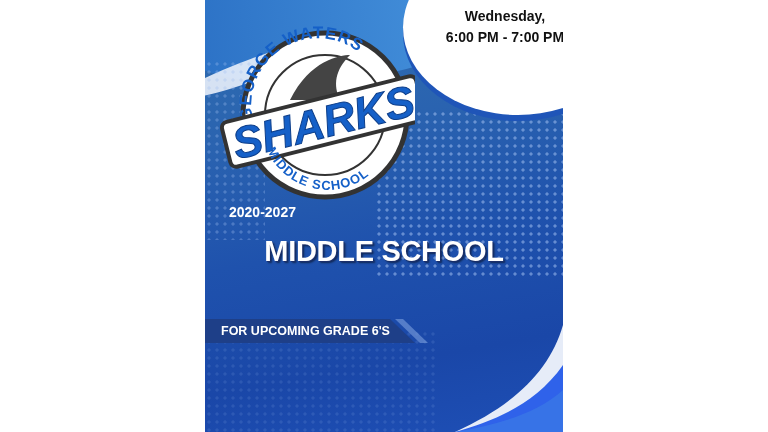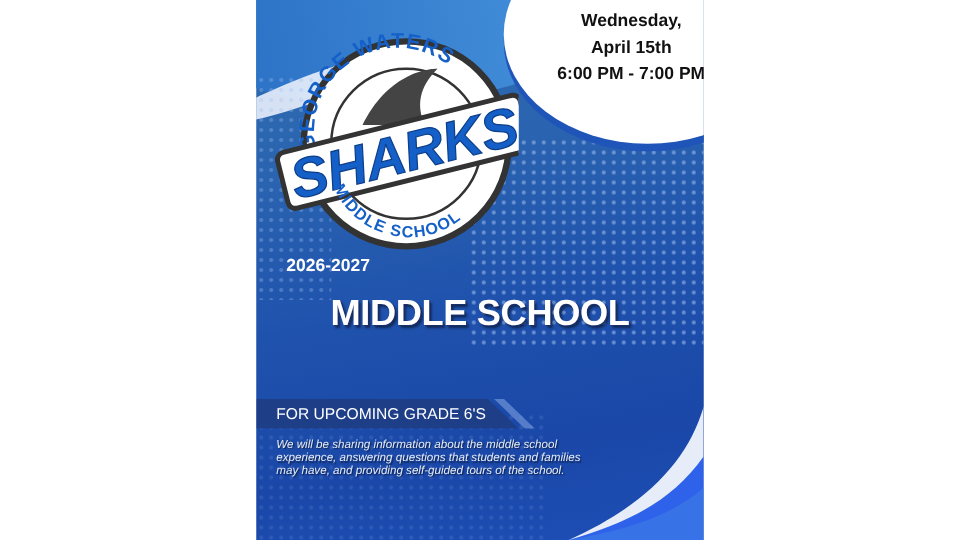--- a/index.html
+++ b/index.html
@@ -14,39 +14,38 @@
     box-shadow: 0 6px 0 #1f55b8; }
   .date-text { position:absolute; left:220px; top:6px; width:160px; text-align:center; color:#111; font-weight:bold; font-size:14px; line-height:21px; }
   .logo { position:absolute; left:10px; top:20px; width:200px; height:180px; }
   .year { position:absolute; left:24px; top:204px; color:#fff; font-weight:bold; font-size:14px; }
   .title { position:absolute; left:0; width:358px; top:236px; text-align:center; color:#fff; font-weight:bold; font-size:29px; line-height:31px; letter-spacing:-0.3px;
     text-shadow: 1px 1px 0 #1b2f6a, 2px 2px 2px rgba(0,0,0,.5); }
   .banner { position:absolute; left:0; top:319px; width:230px; height:24px; background:#1e3f88;
     clip-path: polygon(0 0, 185px 0, 210px 24px, 0 24px); }
   .banner-stripe { position:absolute; left:190px; top:319px; width:40px; height:24px; background:#6d93d6; opacity:.7;
     clip-path: polygon(0 0, 8px 0, 33px 24px, 25px 24px); }
-  .banner-text { position:absolute; left:16px; top:324px; color:#fff; font-weight:normal; font-size:12.5px; }
+  .banner-text { position:absolute; left:16px; top:324px; color:#fff; font-weight:bold; font-size:12.5px; }
   .body-text { position:absolute; left:16px; top:350px; width:250px; color:#e6ecf7; font-style:italic; font-size:9.3px; line-height:10.5px;
     text-shadow: 1px 1px 1px rgba(0,0,0,.55); }
   .body-text p { margin:0 0 10px 0; }
 </style>
 </head>
 <body>
 
 <div class="flyer">
   <div class="swoosh-top"></div>
   <div class="swoosh-white"></div>
   <div class="dots" style="left:0;top:60px;width:60px;height:180px;opacity:.6"></div>
   <div class="dots" style="left:170px;top:110px;width:188px;height:170px;"></div>
   <div class="dots" style="left:0;top:330px;width:230px;height:102px;opacity:.25"></div>
 
   <div class="date-circle"></div>
   <div class="date-text">
     <div>Wednesday,</div>
-    <div>April 15th</div>
     <div>6:00 PM - 7:00 PM</div>
   </div>
 
   <svg class="logo" viewBox="0 0 200 180">
     <defs>
       <path id="arcTop" d="M 38 100 A 66 66 0 0 1 168 70"></path>
       <path id="arcBot" d="M 52 130 A 66 66 0 0 0 178 95"></path>
     </defs>
     <circle cx="110" cy="95" r="82" fill="#ffffff" stroke="#333" stroke-width="5"></circle>
     <circle cx="110" cy="95" r="60" fill="none" stroke="#333" stroke-width="2"></circle>
@@ -56,32 +55,31 @@
     </text>
     <g transform="rotate(-14 110 100)">
       <rect x="8" y="78" width="200" height="46" rx="6" fill="#ffffff" stroke="#333" stroke-width="4"></rect>
       <text x="108" y="117" text-anchor="middle" font-family="Liberation Sans, sans-serif" font-weight="bold" font-size="44" fill="#1560c8" stroke="#0d3e8a" stroke-width="1" font-style="italic">SHARKS</text>
     </g>
     <text font-family="Liberation Sans, sans-serif" font-weight="bold" font-size="13" fill="#1560c8" letter-spacing="1">
       <textPath href="#arcBot">MIDDLE SCHOOL</textPath>
     </text>
   </svg>
 
-  <div class="year">2026-2027</div>
+  <div class="year">2020-2027</div>
 
   <div class="title">
     <div>MIDDLE SCHOOL</div>
   </div>
 
   <div class="banner"></div>
   <div class="banner-stripe"></div>
   <div class="banner-text">FOR UPCOMING GRADE 6'S</div>
 
   <div class="body-text">
-    <p>We will be sharing information about the middle school experience, answering questions that students and families may have, and providing self-guided tours of the school.</p>
   </div>
 
   <svg style="position:absolute;left:250px;top:310px;" width="108" height="122" viewBox="0 0 108 122">
     <path d="M108 15 C 95 60, 60 95, 0 122 L 108 122 Z" fill="#e6ecf8"></path>
     <path d="M108 55 C 80 95, 40 110, 0 122 L 108 122 Z" fill="#2f62ea"></path>
     <path d="M108 80 C 80 105, 40 115, 0 122 L 108 122 Z" fill="#3a7ae6" opacity=".7"></path>
   </svg>
 </div>
 
 </body></html>

